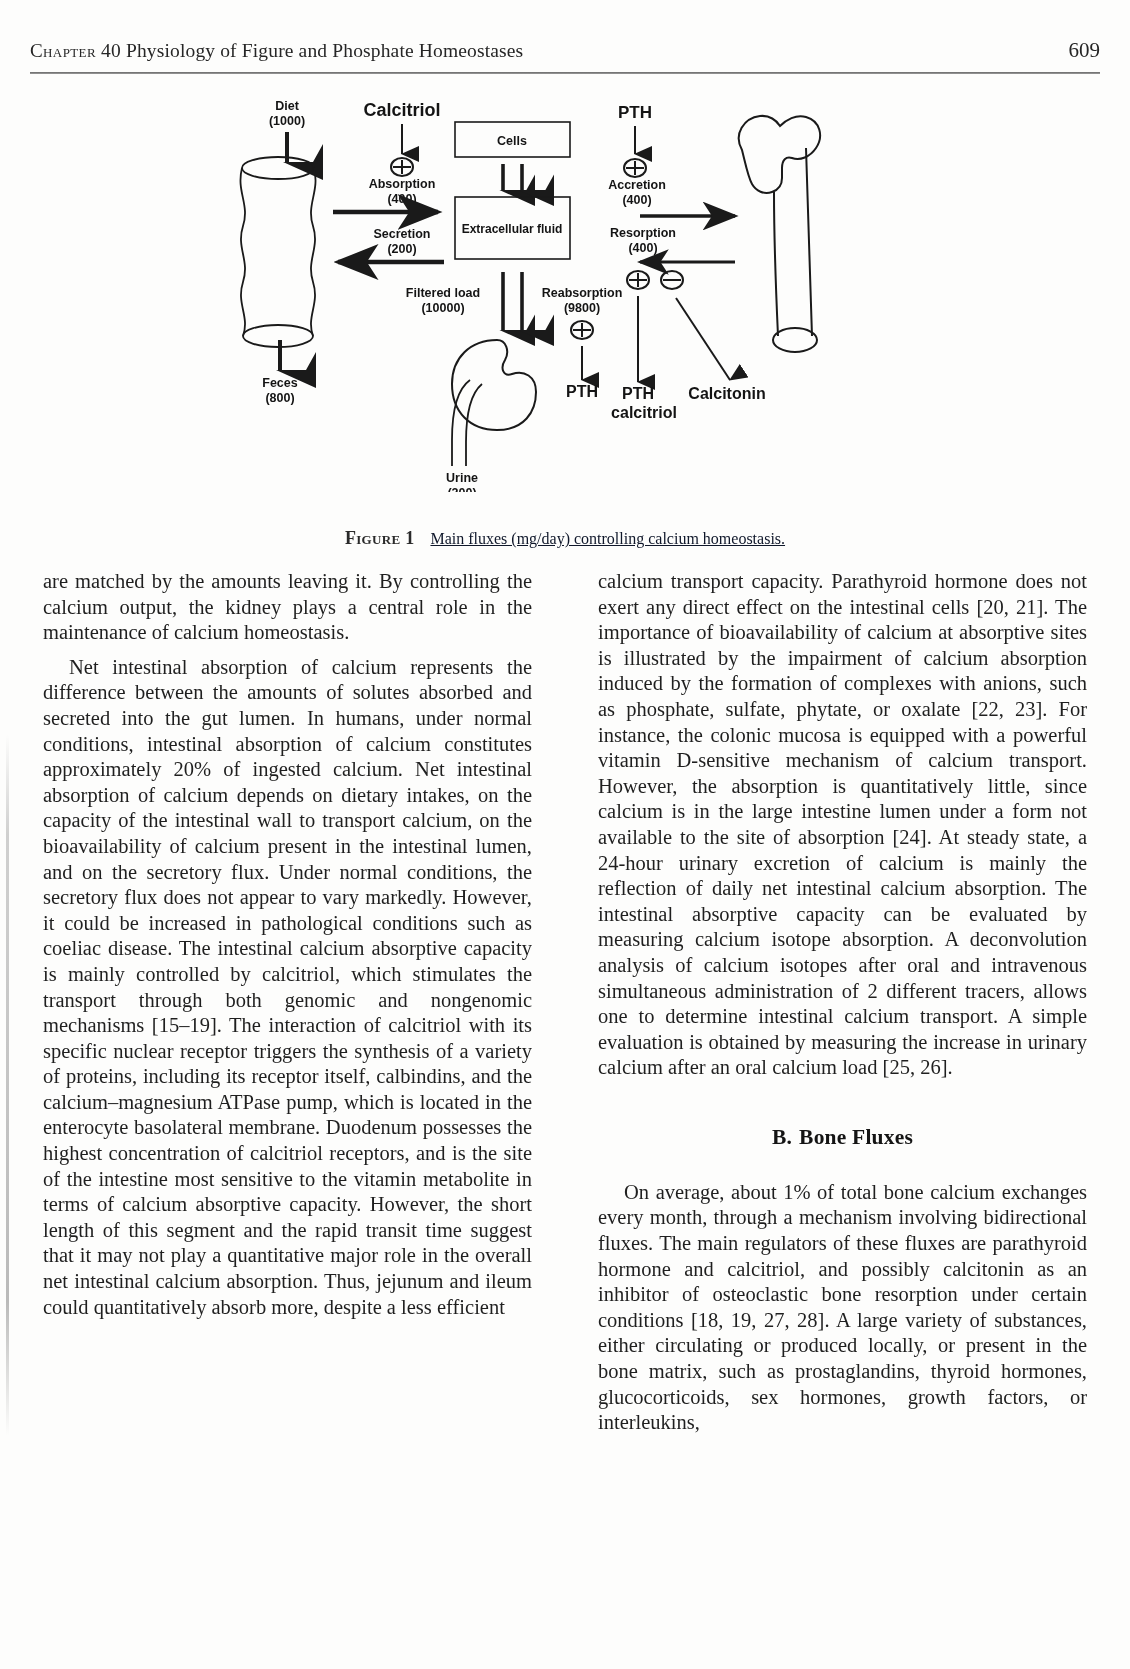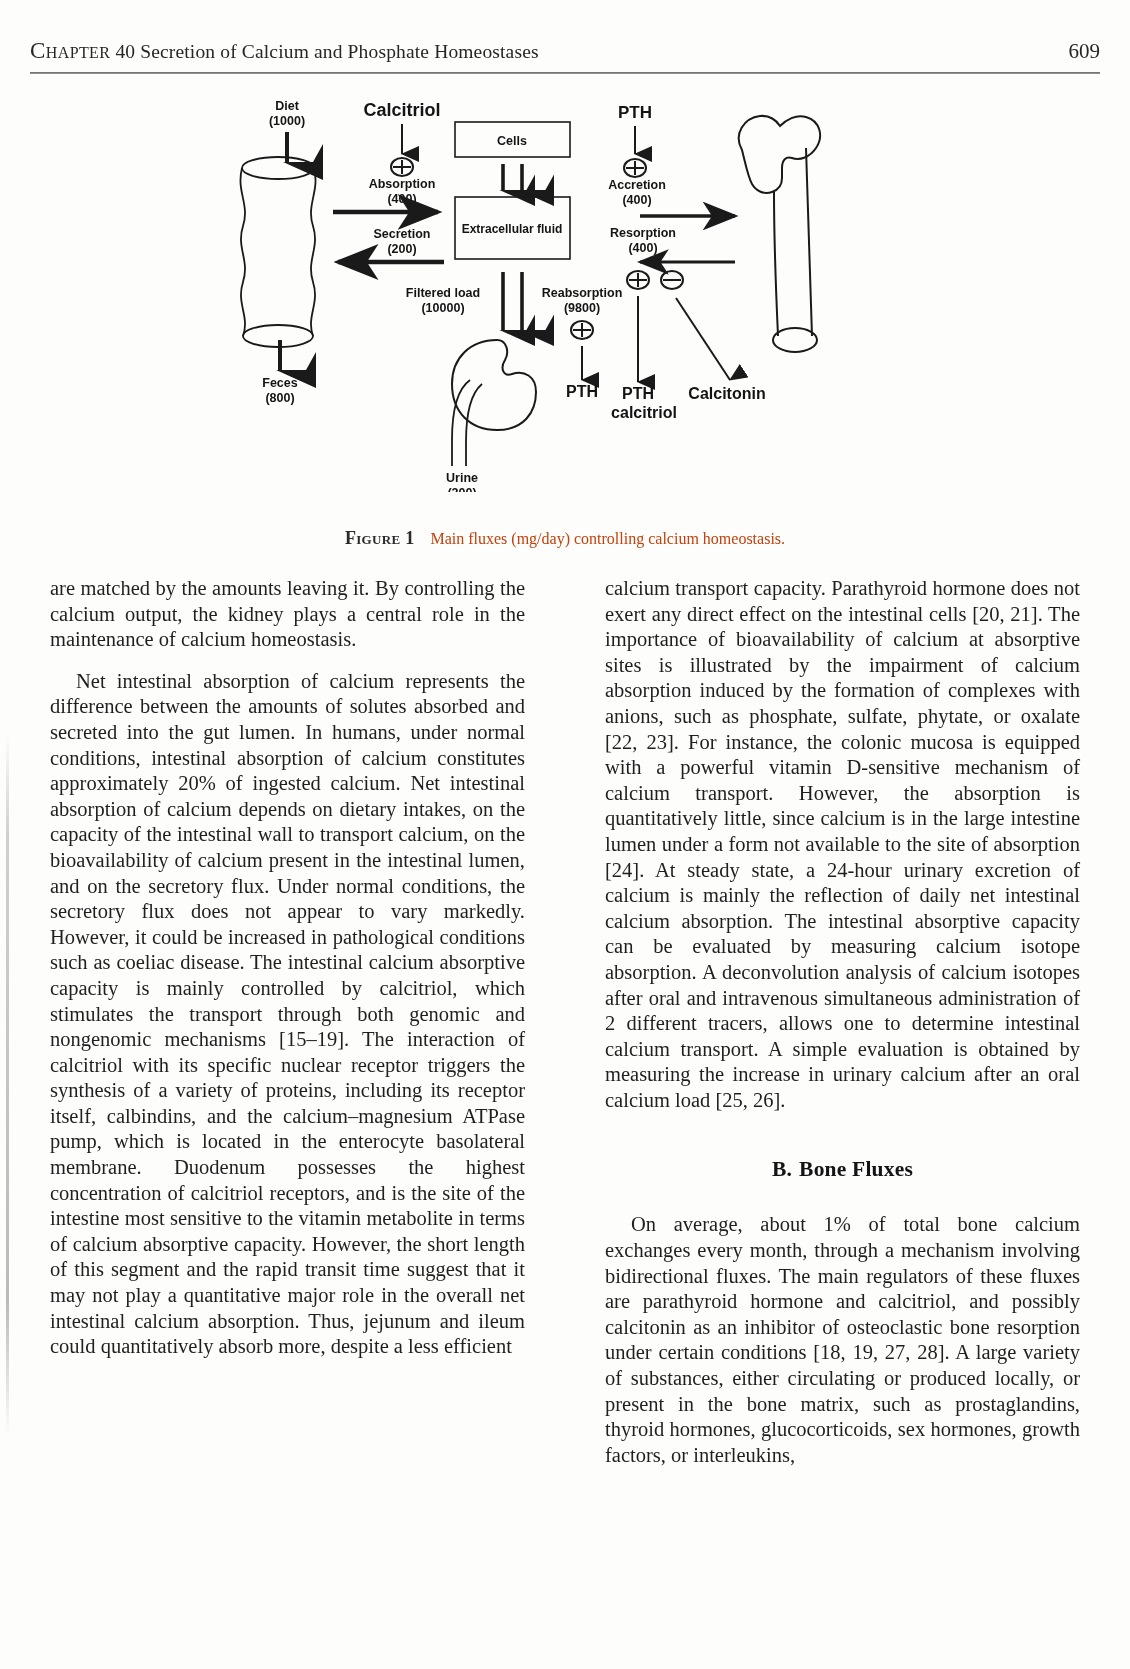--- a/index.html
+++ b/index.html
@@ -34,21 +34,21 @@
     justify-content: space-between;
   }
   .runhead-left {
     font-size: 19.5px;
     letter-spacing: 0.15px;
     color: #262626;
     white-space: nowrap;
   }
   .runhead-left .smallcaps {
     font-variant: small-caps;
-    font-size: 23px;
+    font-size: 19px;
     letter-spacing: 0.4px;
   }
   .runhead-pageno {
     font-size: 21px;
     color: #262626;
   }
   .rule {
     position: absolute;
     left: 30px;
     top: 72px;
@@ -94,37 +94,38 @@
   .figcaption .fignum {
     font-variant: small-caps;
     font-size: 18px;
     letter-spacing: 0.3px;
     color: #2a2a2a;
     font-weight: bold;
   }
   .figcaption .captext {
     font-size: 16px;
     margin-left: 16px;
-    color: #c2410c;
+    color: #0f172a;
+    text-decoration: underline;
   }
 
   
   .columns {
     position: absolute;
     left: 34px;
     top: 560px;
     width: 1062px;
     display: flex;
     gap: 48px;
   }
   .col {
     width: 507px;
   }
   p.body {
-    margin: 16px;
+    margin: 9px;
     font-size: 20.5px;
     line-height: 25.6px;
     text-align: justify;
     text-justify: inter-word;
     color: #1f1f1f;
     hyphens: none;
   }
   p.body.indent { text-indent: 26px; }
   h2.section {
     margin: 44px 0 30px 0;
@@ -139,21 +140,21 @@
 </head>
 <body>
 
 <div class="page">
 
   <div class="scan-edge"></div>
 
   <div class="runhead">
     <div class="runhead-left"><span class="smallcaps">Chapter</span>
       <span>40</span>
-      <span>Secretion of Calcium and Phosphate Homeostases</span></div>
+      <span>Physiology of Figure and Phosphate Homeostases</span></div>
     <div class="runhead-pageno">609</div>
   </div>
   <div class="rule"></div>
 
   <div class="figure-wrap">
     <svg class="fig-svg" width="1130" height="400" viewBox="0 0 1130 400">
       <defs>
         <marker id="arrH" markerWidth="10" markerHeight="8" refX="9" refY="4" orient="auto">
           <path d="M0,0 L10,4 L0,8 L2.6,4 Z" fill="#1a1a1a"></path>
         </marker>

